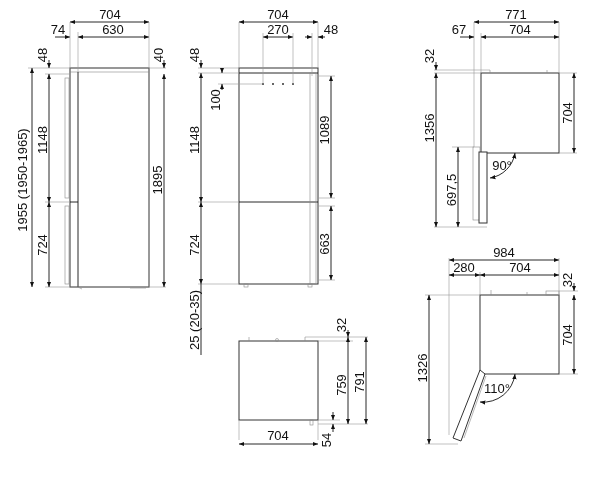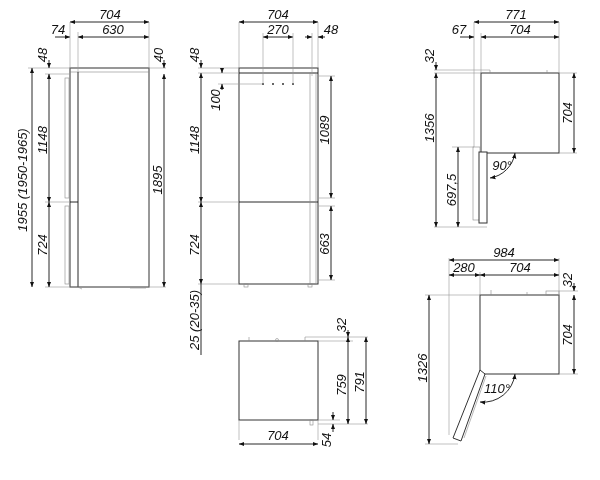--- a/index.html
+++ b/index.html
@@ -1,17 +1,17 @@
 <!DOCTYPE html>
 <html><head>
 <meta charset="utf-8">
 <style>
   html, body { margin:0; padding:0; background:#ffffff; }
   body { width:600px; height:480px; overflow:hidden; font-family:"Liberation Sans", sans-serif; }
-  #stage { position:relative; width:477px; height:480px;font-style:italic; }
+  #stage { position:relative; width:477px; height:480px; }
   svg { position:absolute; left:0; top:0; }
   .dim { font-family:"Liberation Sans", sans-serif; font-size:13px; fill:#111; }
   .ln { stroke:#111; stroke-width:0.9; fill:none; }
   .ext { stroke:#999; stroke-width:0.6; fill:none; }
   .body { stroke:#333; stroke-width:1; fill:#fff; }
   .thin { stroke:#888; stroke-width:0.6; fill:none; }
   .arrow { fill:#111; }
 </style>
 </head>
 <body>

